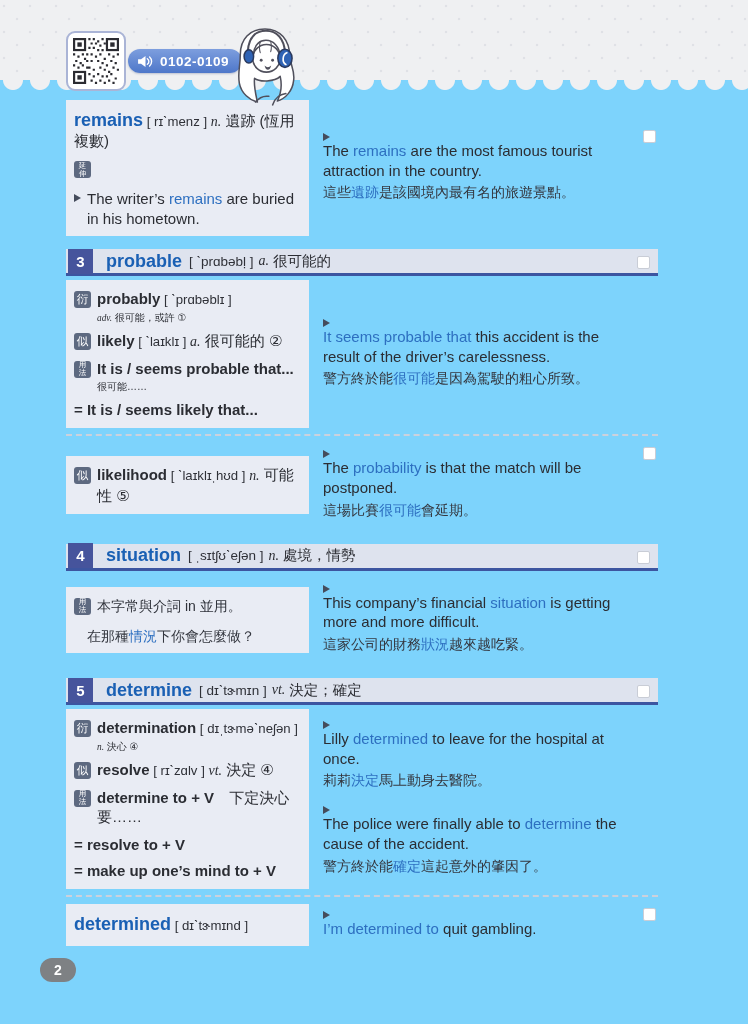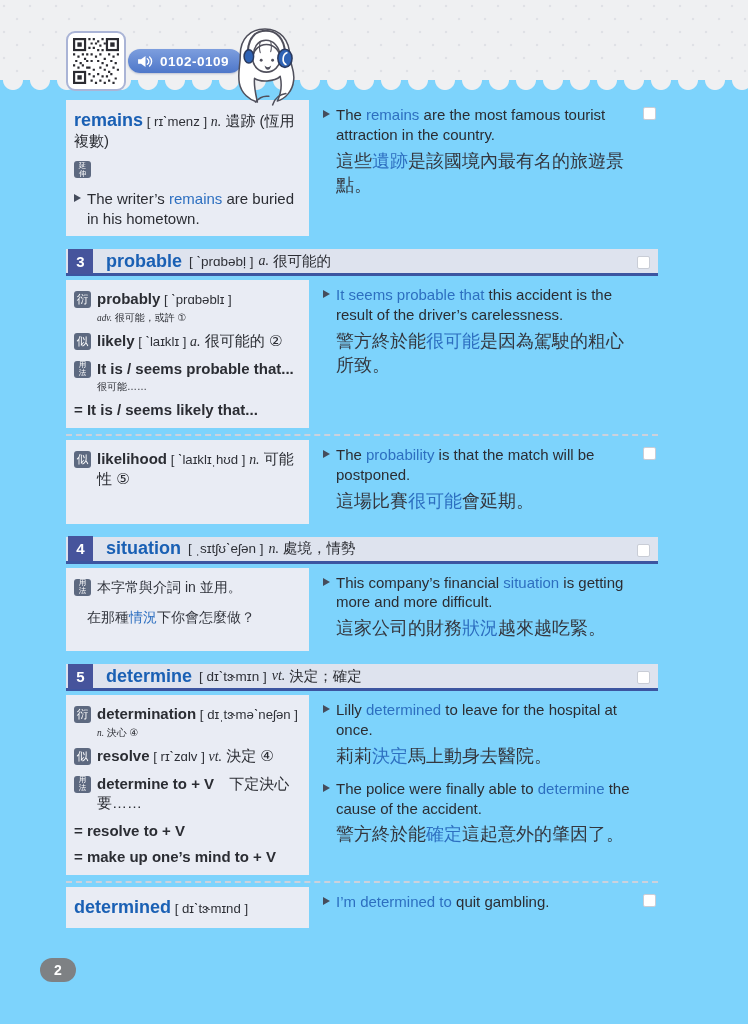--- a/index.html
+++ b/index.html
@@ -27,21 +27,21 @@
   
   .content{position:absolute;left:66px;top:100px;width:592px;}
   .ehdr{position:relative;display:flex;align-items:center;height:27px;background:var(--hdrbg);
     border-bottom:3px solid var(--hdrline);margin-top:13px;}
   .num{width:25px;height:25px;margin-left:2px;background:var(--numbg);color:#fff;font-weight:bold;
     font-size:15px;display:flex;align-items:center;justify-content:center;flex:none;}
   .hw{margin-left:13px;font-size:18px;font-weight:bold;color:var(--headword);white-space:nowrap;}
   .ph{margin-left:7px;font-size:13.5px;color:#2f3138;white-space:nowrap;}
   .pos{margin-left:5px;font-style:italic;font-family:"Liberation Serif","DejaVu Serif",serif;font-size:14px;}
   .def{margin-left:4px;font-size:14.5px;}
-  .block{display:flex;margin-top:4px;}
+  .block{display:flex;margin-top:4px;align-items:center;}
   .block.sub{margin-top:0;}
   .leftcol{width:243px;flex:none;background:var(--leftbg);padding:9px 8px 8px 8px;}
   .rightcol{flex:1;padding:5px 0 0 14px;}
   .litem{display:flex;margin-bottom:7px;}
   .litem:last-child{margin-bottom:0;}
   .badge{width:17px;height:17px;border-radius:3px;background:var(--badgebg);color:#fff;flex:none;
     display:flex;align-items:center;justify-content:center;margin:2px 6px 0 0;}
   .badge.one{font-size:11.5px;}
   .badge.two{flex-direction:column;}
   .bch{font-size:7.5px;line-height:1.1;display:block;}
@@ -50,23 +50,23 @@
   .ln.headline{line-height:1.25;margin-bottom:2px;font-size:15px;}
   .ln.sub{font-size:14px;margin-top:1px;}
   .ln.word{font-size:15px;margin-bottom:1px;}
   .ln.word2{font-size:10px;margin-top:2px;}
   .ln.note{font-size:14px;line-height:1.5;color:#2f323a;}
   .ln.eq{font-size:15px;}
   .ln.ex-en{display:flex;font-size:15px;margin-top:4px;}
   .ln.ex-zh{font-size:14px;margin-left:13px;margin-top:3px;color:var(--inkzh);}
   .tri{width:0;height:0;border-left:7px solid #454c5c;border-top:4.5px solid transparent;
     border-bottom:4.5px solid transparent;margin:5px 6px 0 0;flex:none;}
-  .ex{display:flex;position:relative;padding-right:24px;margin-bottom:11px;}
+  .ex{display:flex;position:relative;padding-right:24px;margin-bottom:11px;flex-direction:column;}
   .en{font-size:15px;line-height:1.32;}
-  .zh{font-size:18px;margin-top:4px;color:var(--inkzh);}
+  .zh{font-size:14px;margin-top:4px;color:var(--inkzh);}
   .cb{width:13px;height:13px;background:#fff;border:1px solid #c9cdd6;border-radius:2px;
     display:inline-block;flex:none;}
   .ex .cb{position:absolute;right:2px;top:2px;}
   .hdr-cb{position:absolute;right:8px;top:7px;}
   .divider{border-top:2px dashed #ccd1dc;margin:6px 0 4px;}
   
   .s0{}
   .s1{color:var(--hl);}
   .s2{font-weight:bold;color:var(--ink);}
   .s3{font-size:.88em;color:#2f3138;font-weight:normal;}

